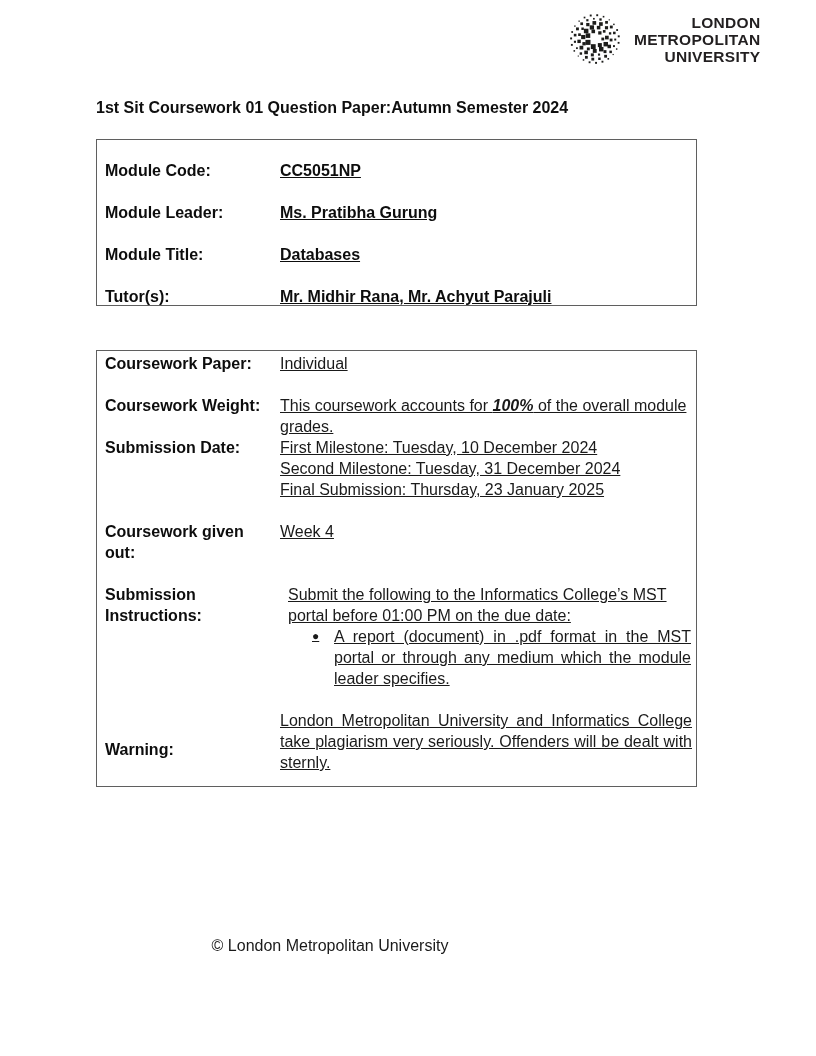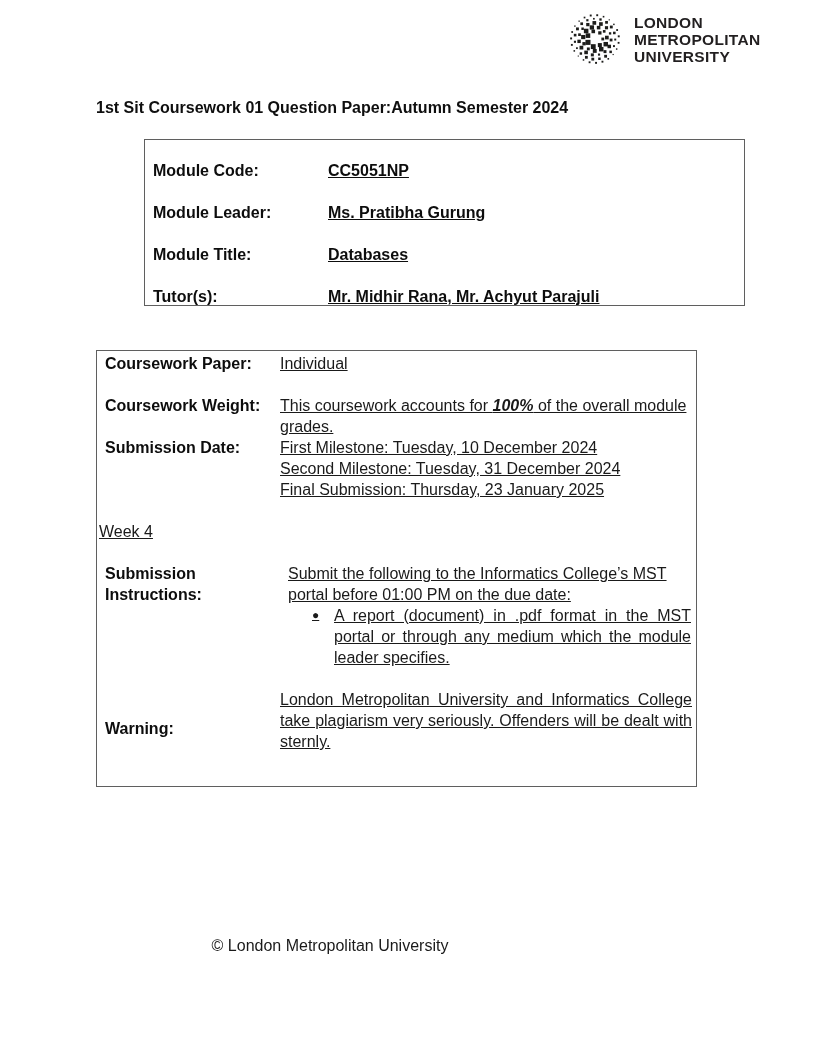--- a/index.html
+++ b/index.html
@@ -10,21 +10,21 @@
     font-family: "Liberation Sans", "DejaVu Sans", sans-serif;
     font-size: 16px;
     line-height: 21px;
     color: #131313;
     overflow: hidden;
   }
 
   
   .logo {
     position: absolute; top: 12px; left: 568px;
-    display: flex; align-items: center; gap: 12px;
+    display: flex; align-items: center; gap: 12px; text-align: right;
   }
   .logo-mark svg { width: 54px; height: 54px; display: block; }
   .logo-text {
     font-weight: bold;
     font-size: 15.5px;
     line-height: 17px;
     letter-spacing: 0.3px;
     color: #221f20;
   }
 
@@ -38,21 +38,21 @@
   
   .doc-table {
     position: absolute; left: 96px; width: 601px;
     border: 1px solid #5f5f5f;
     background: #ffffff;
   }
   .grid-row { display: grid; grid-template-columns: 181px 1fr; }
   .cell-label { font-weight: bold; padding-left: 8px; color: #0d0d0d; }
   .cell-value { padding-left: 2px; padding-right: 4px; color: #1a1a1a; text-decoration: underline; }
 
-  .table-module { top: 139px; height: 167px; padding-top: 20px; margin-left: 48px; }
+  .table-module { top: 139px; height: 167px; padding-top: 20px; }
   .table-module .grid-row { margin-bottom: 21px; }
   .table-module .cell-value { font-weight: bold; color: #0d0d0d; }
 
   .table-coursework { top: 350px; height: 437px; padding-top: 2px; }
   .row-type   { margin-bottom: 21px; }
   .row-weight { margin-bottom: 0; }
   .row-dates  { margin-bottom: 21px; }
   .row-given  { margin-bottom: 21px; }
   .row-instr  { margin-bottom: 21px; }
 
@@ -201,20 +201,21 @@
   <div class="grid-row row-dates">
     <div class="cell-label">Submission Date:</div>
     <div class="cell-value">
       <div>First Milestone: Tuesday, 10 December 2024</div>
       <div>Second Milestone: Tuesday, 31 December 2024</div>
       <div>Final Submission: Thursday, 23 January 2025</div>
     </div>
   </div>
 
   <div class="grid-row row-given">
+    <div class="cell-label">Coursework given out:</div>
     <div class="cell-value">Week 4</div>
   </div>
 
   <div class="grid-row row-instr">
     <div class="cell-label">Submission Instructions:</div>
     <div class="cell-value">
       <div class="instr-intro">Submit the following to the Informatics College’s MST portal before 01:00 PM on the due date:</div>
       <div class="bullet-line">
         <span class="bullet-marker">●</span>
         <span class="bullet-text">A report (document) in .pdf format in the MST portal or through any medium which the module leader specifies.</span>

